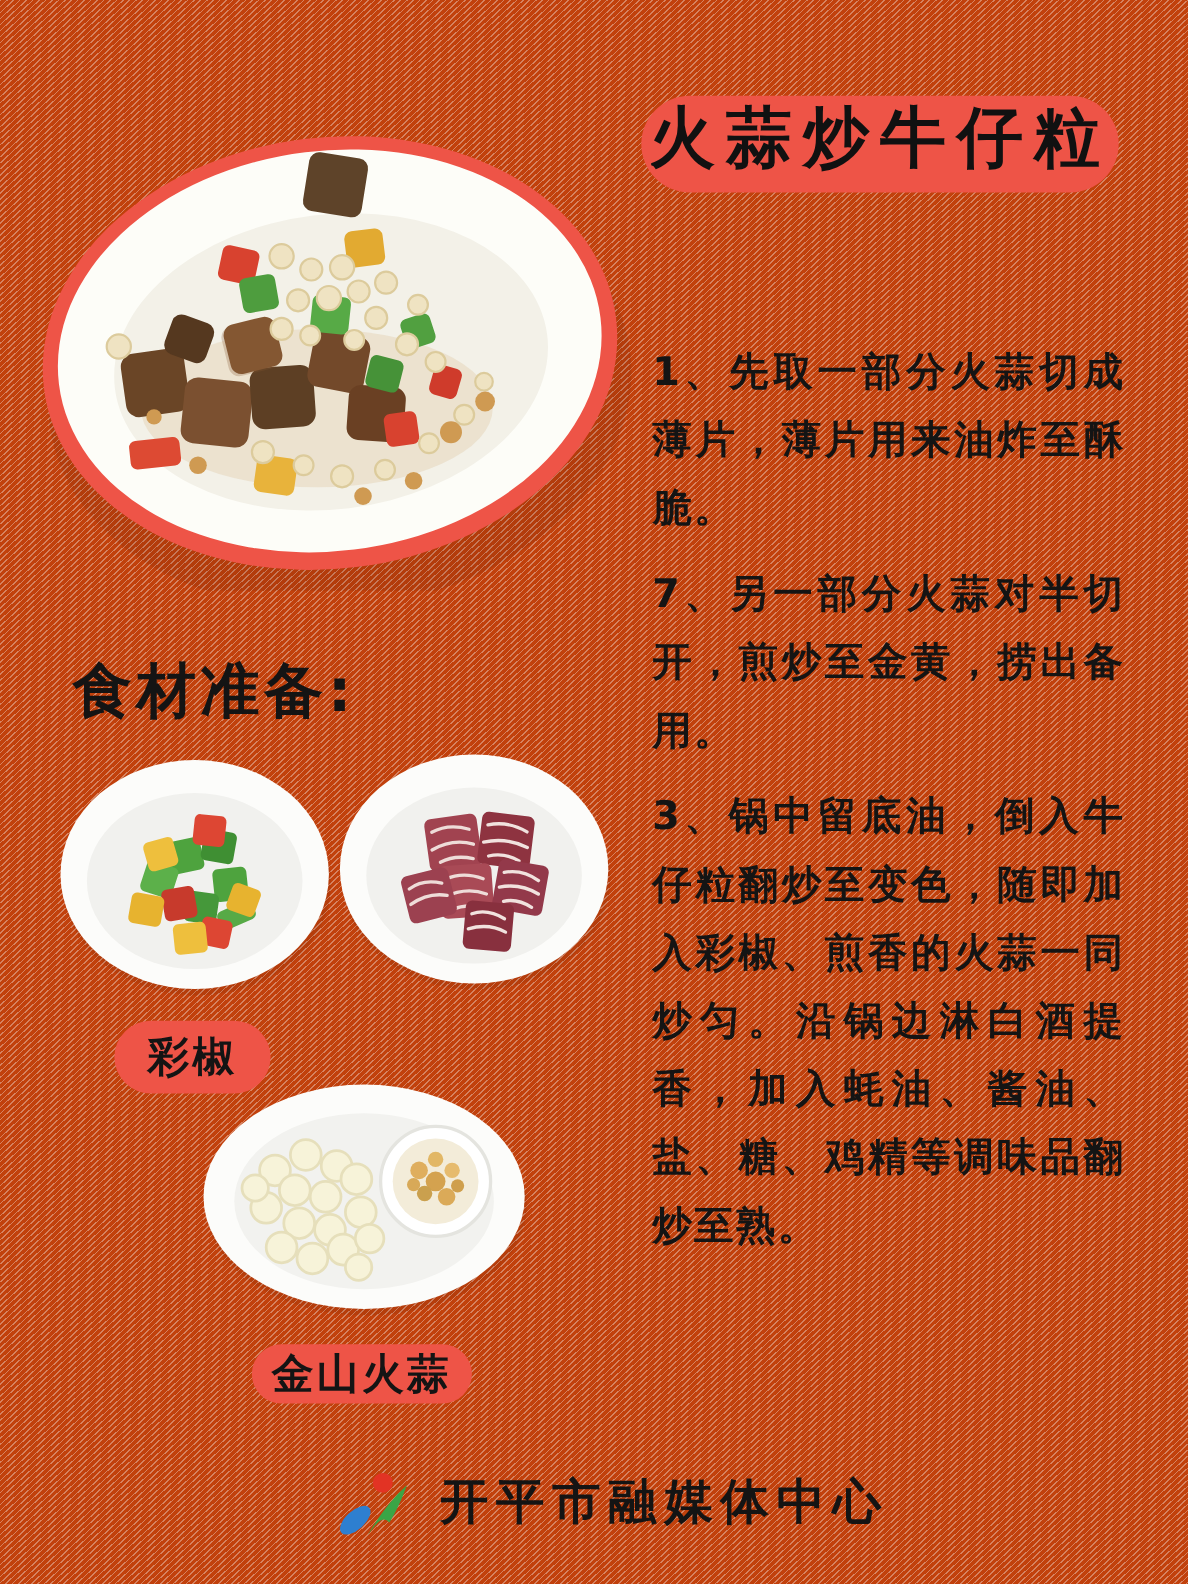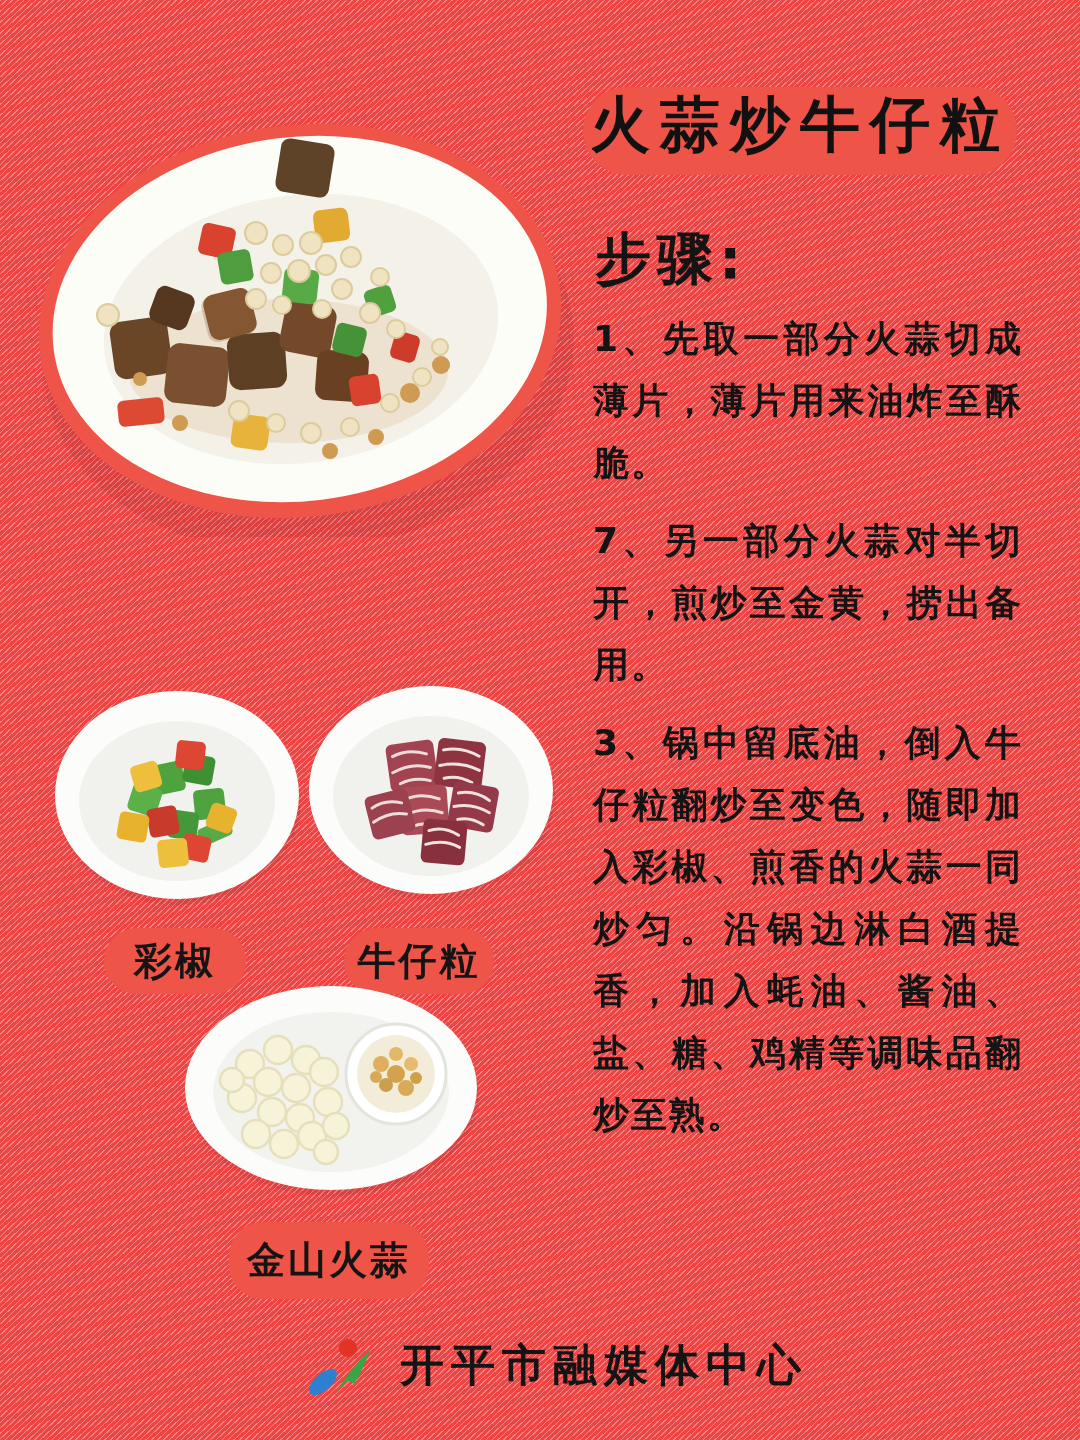--- a/index.html
+++ b/index.html
@@ -4,21 +4,21 @@
 <style>
   html,body{margin:0;padding:0;}
   body{
     font-family:"DejaVu Sans",sans-serif;
     background:#d8d6d3;
   }
   .page{
     position:relative;
     width:1080px;height:1440px;
     margin:0 auto;
-    background:#ef4444;
+    background:#c2410c;
     overflow:hidden;
     color:#141414;
   }
   
   .page::before{
     content:"";
     position:absolute;inset:0;
     background:
       repeating-linear-gradient(47deg, rgba(0,0,0,0.012) 0 2px, transparent 2px 5px),
       repeating-linear-gradient(137deg, rgba(255,255,255,0.35) 0 1px, transparent 1px 4px);
@@ -58,21 +58,21 @@
 
   .badge{
     background:#ee5447;border-radius:34px;
     display:flex;align-items:center;justify-content:center;
     font-weight:900;font-size:38px;color:#141414;
     letter-spacing:3px;
     margin-top:12px;
   }
   .badge-pepper{left:104px;top:916px;width:142px;height:66px;}
   .badge-beef{left:344px;top:916px;width:150px;height:66px;}
-  .badge-garlic{left:229px;top:1210px;width:200px;height:77px;}
+  .badge-garlic{left:229px;top:1210px;width:200px;height:54px;}
 
   .footer{
     left:0;top:1336px;width:1080px;height:80px;
     display:flex;justify-content:center;gap:18px;margin-left:16px;
   }
   .footer-org{
     font-size:44px;font-weight:900;letter-spacing:7px;white-space:nowrap;
   }
 
   svg{display:block;}
@@ -152,28 +152,28 @@
           <circle cx="310" cy="358" r="8"></circle>
             <circle cx="120" cy="286" r="7"></circle>
         </g>
       </g>
     </svg>
   </div>
 
   <div class="abs title-pill"></div>
   <div class="abs title-text">火蒜炒牛仔粒</div>
 
-  <div class="abs steps-heading">步骤:</div>
 
   <div class="abs steps-col">
     <p class="step-item">1、先取一部分火蒜切成薄片，薄片用来油炸至酥脆。</p>
     <p class="step-item">7、另一部分火蒜对半切开，煎炒至金黄，捞出备用。</p>
     <p class="step-item">3、锅中留底油，倒入牛仔粒翻炒至变色，随即加入彩椒、煎香的火蒜一同炒匀。沿锅边淋白酒提香，加入蚝油、酱油、盐、糖、鸡精等调味品翻炒至熟。</p>
   </div>
 
+  <div class="abs ingredients-heading">食材准备:</div>
 
   <div class="abs" style="left:48px;top:683px;width:258px;height:228px;">
     <svg width="258" height="228" viewBox="0 0 258 228">
       <ellipse cx="131" cy="120" rx="122" ry="102" fill="rgba(0,0,0,0.06)"></ellipse>
       <ellipse cx="129" cy="112" rx="122" ry="104" fill="#fcfcfa"></ellipse>
       <ellipse cx="129" cy="118" rx="98" ry="80" fill="#f1f1ee"></ellipse>
       <g>
         <rect x="104" y="80" width="32" height="30" rx="5" fill="#4ea33e" transform="rotate(-12 120 95)"></rect>
         <rect x="136" y="72" width="30" height="29" rx="5" fill="#3f8f33" transform="rotate(10 151 86)"></rect>
         <rect x="82" y="102" width="30" height="29" rx="5" fill="#5cb04a" transform="rotate(18 97 116)"></rect>
@@ -219,21 +219,20 @@
         </g>
         <g transform="rotate(5 142 164)">
           <rect x="120" y="142" width="44" height="44" rx="6" fill="#88303e"></rect>
           <path d="M126 154 q14 -6 30 2 M124 168 q18 -7 34 0" stroke="#f1e2de" stroke-width="3" fill="none"></path>
         </g>
       </g>
     </svg>
   </div>
 
   <div class="abs badge badge-pepper">彩椒</div>
-  <div class="abs badge badge-beef">牛仔粒</div>
 
   <div class="abs" style="left:180px;top:980px;width:302px;height:218px;">
     <svg width="302" height="218" viewBox="0 0 302 218">
       <ellipse cx="153" cy="116" rx="146" ry="100" fill="rgba(0,0,0,0.06)"></ellipse>
       <ellipse cx="151" cy="108" rx="146" ry="102" fill="#fcfcfa"></ellipse>
       <ellipse cx="151" cy="112" rx="118" ry="80" fill="#f2f2ef"></ellipse>
 
       <g fill="#f7f3d9" stroke="#e6dfbb" stroke-width="2.5">
         <circle cx="70" cy="84" r="14"></circle>
           <circle cx="98" cy="70" r="14"></circle>

